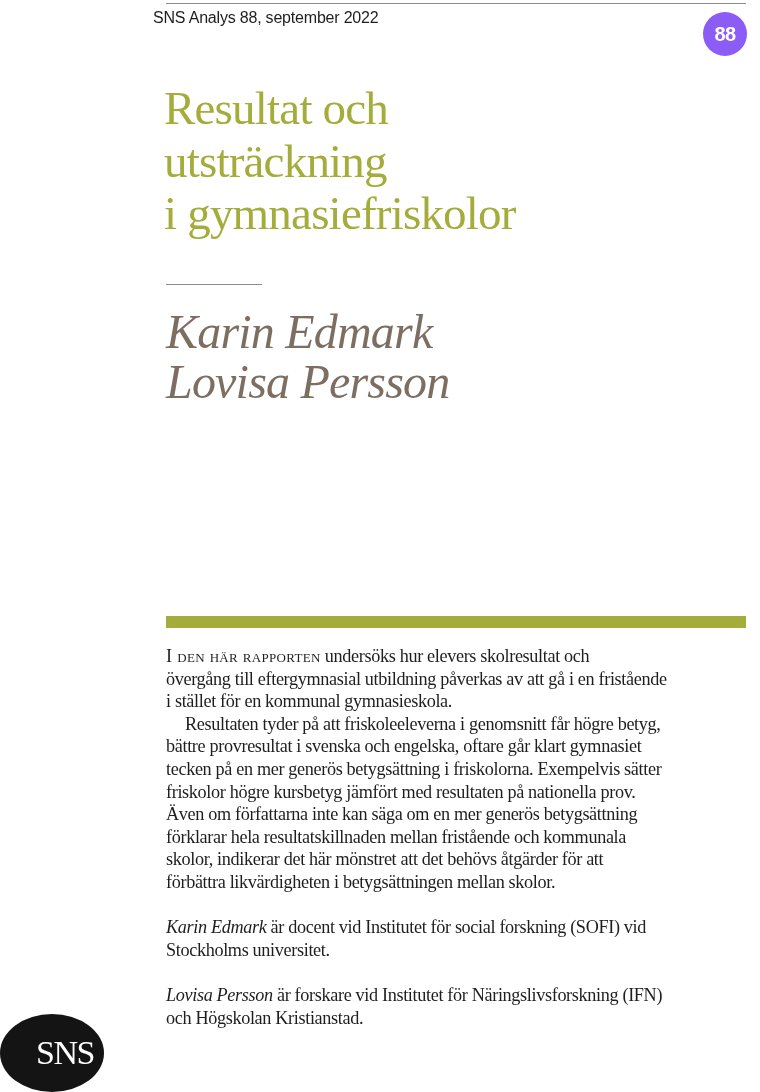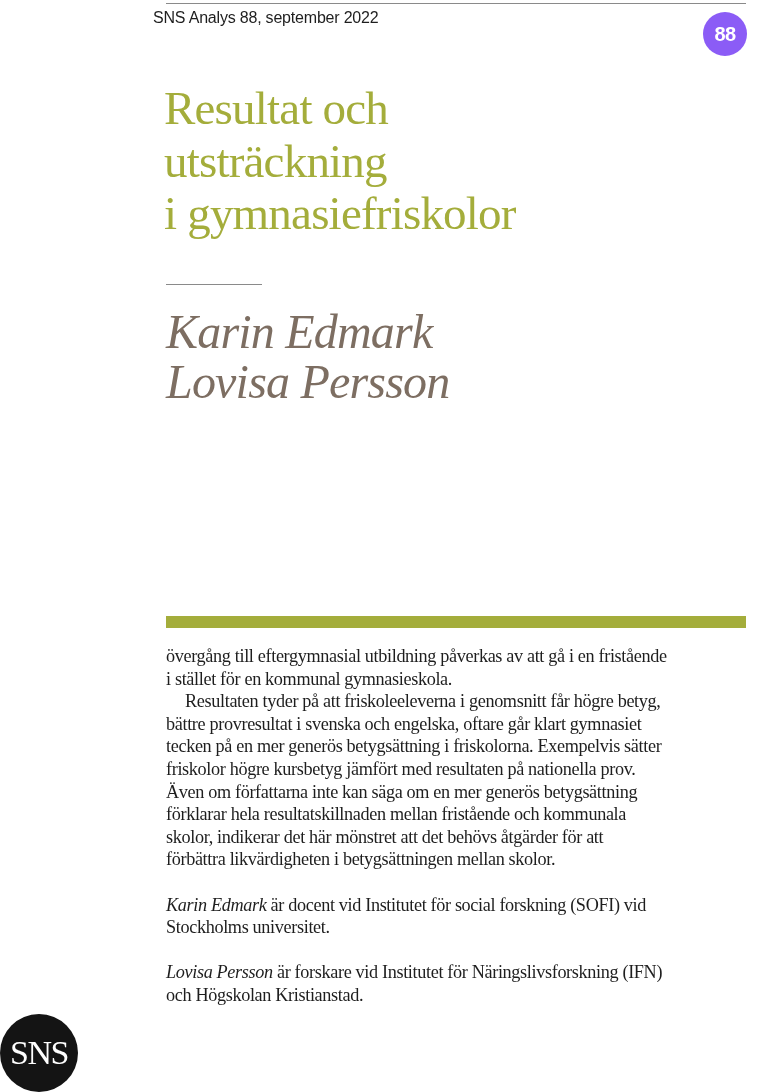--- a/index.html
+++ b/index.html
@@ -138,20 +138,21 @@
       height: 78px;
       border-radius: 50%;
       background: #141414;
       color: #ffffff;
       display: flex;
       align-items: center;
       justify-content: center;
       font-family: "Liberation Serif", "DejaVu Serif", serif;
       font-size: 34px;
       letter-spacing: -1.5px;
+      padding-left: 26px;
     }
   </style>
 </head>
 <body>
 
 <div class="top-rule"></div>
 <div class="header-text">SNS Analys 88, september 2022</div>
 <div class="issue-badge">88</div>
 
 <h1 class="title">
@@ -164,20 +165,21 @@
 
 <h2 class="authors">
   <span>Karin Edmark</span>
   <span>Lovisa Persson</span>
 </h2>
 
 <div class="accent-bar"></div>
 
 <div class="abstract">
   <p>
+    <span class="line"><span class="smallcaps">I den här rapporten</span><span> undersöks hur elevers skolresultat och</span></span>
     <span class="line">övergång till eftergymnasial utbildning påverkas av att gå i en fristående</span>
     <span class="line">i stället för en kommunal gymnasieskola.</span>
   </p>
   <p>
     <span class="line indent">Resultaten tyder på att friskoleeleverna i genomsnitt får högre betyg,</span>
     <span class="line">bättre provresultat i svenska och engelska, oftare går klart gymnasiet</span>
     <span class="line">tecken på en mer generös betygsättning i friskolorna. Exempelvis sätter</span>
     <span class="line">friskolor högre kursbetyg jämfört med resultaten på nationella prov.</span>
     <span class="line">Även om författarna inte kan säga om en mer generös betygsättning</span>
     <span class="line">förklarar hela resultatskillnaden mellan fristående och kommunala</span>

